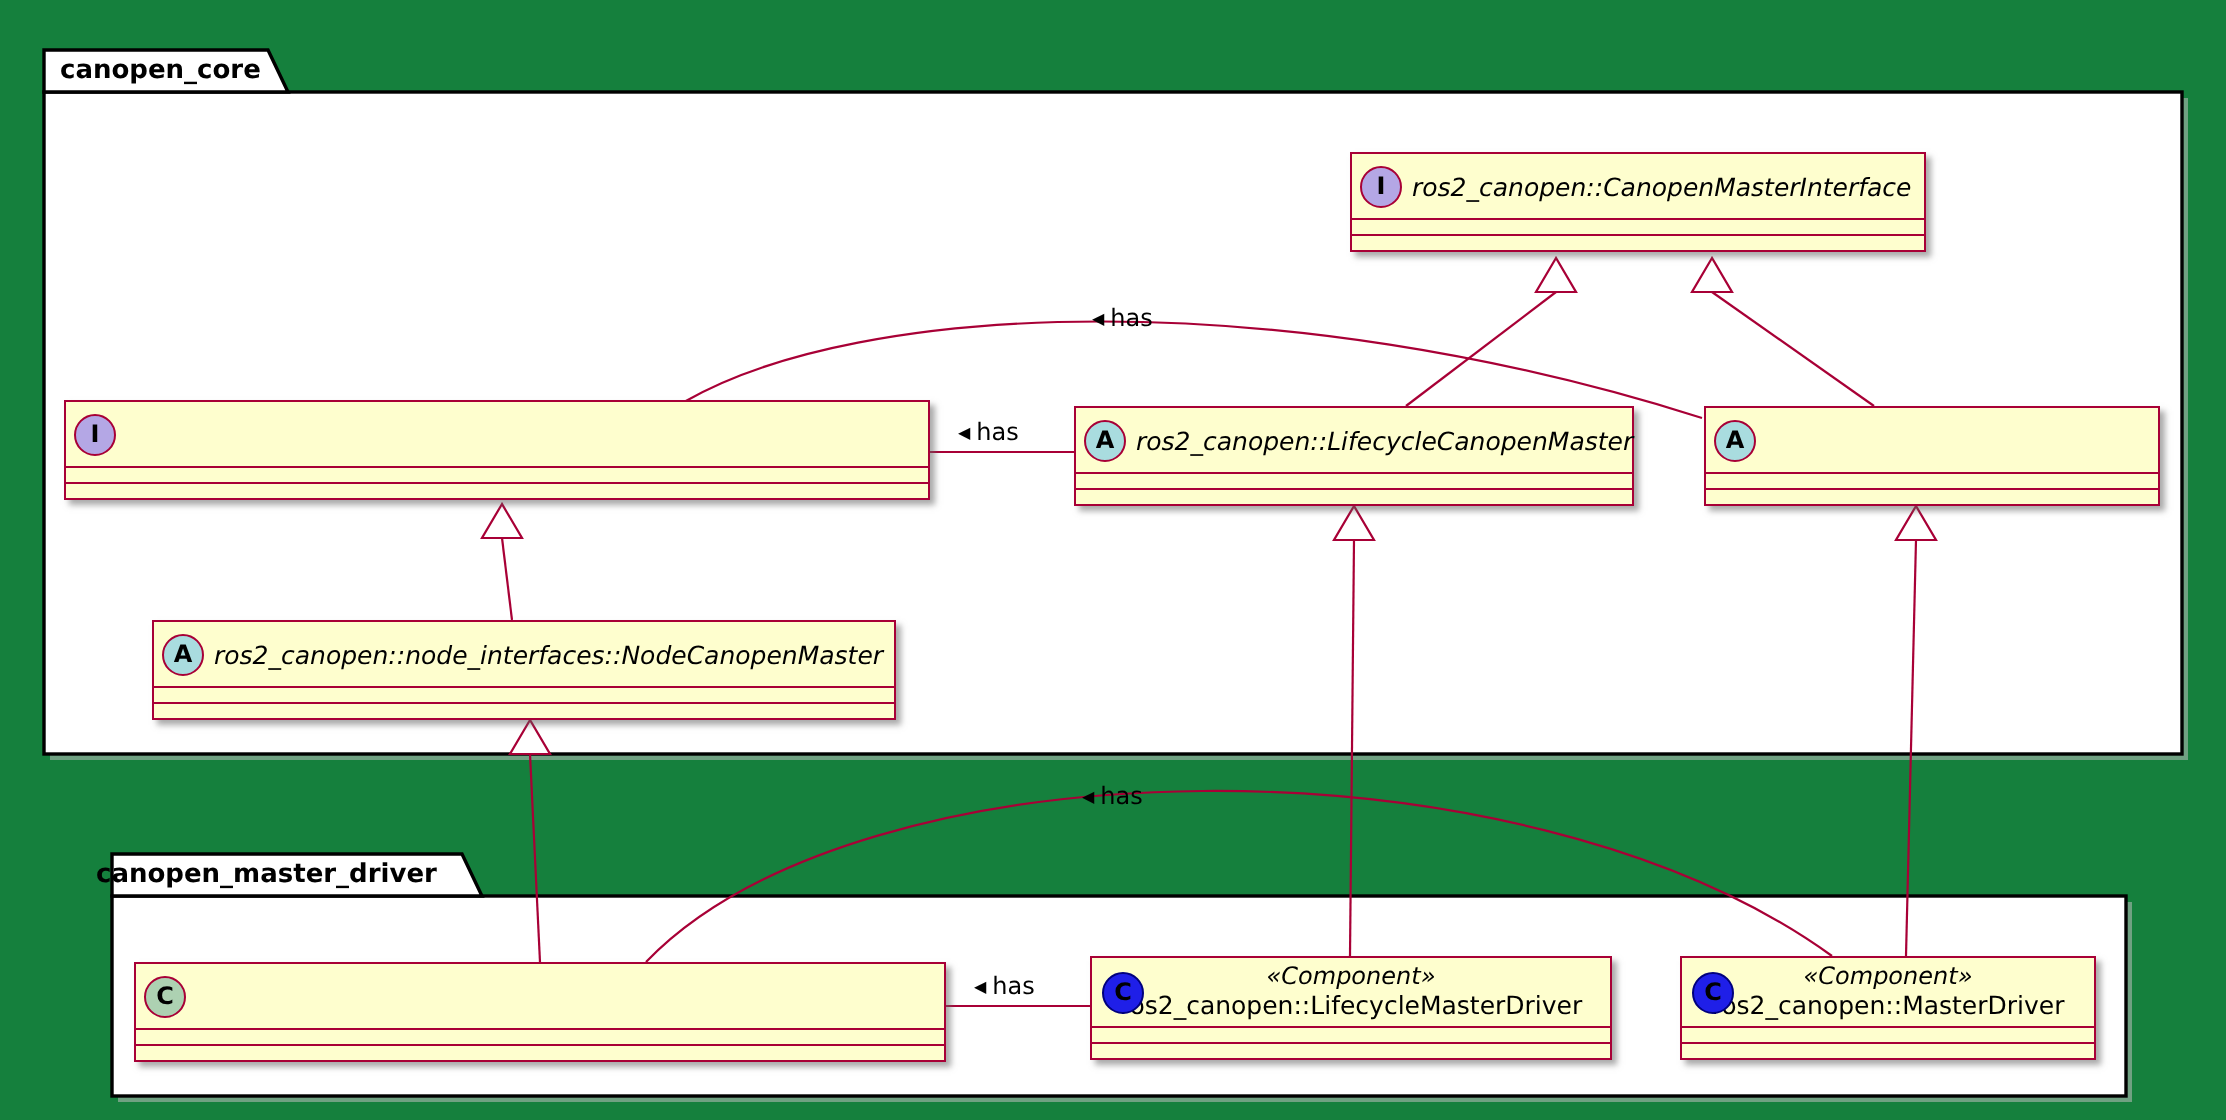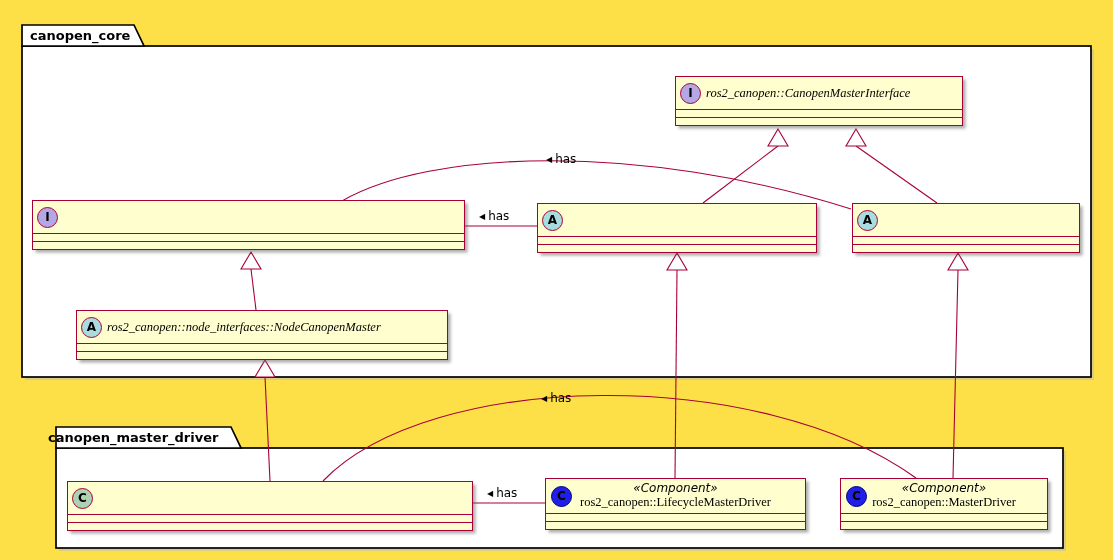--- a/index.html
+++ b/index.html
@@ -1,35 +1,35 @@
 <!DOCTYPE html>
 <html><head>
 <meta charset="utf-8">
 <style>
   html,body{margin:0;padding:0;background:#ffffff;}
   #canvas{
-    position:relative;width:1113px;height:560px;background:#fde047;overflow:hidden;
+    position:relative;width:1113px;height:560px;background:#15803d;overflow:hidden;
     font-family:"DejaVu Sans",sans-serif;
   }
   #edges{position:absolute;left:0;top:0;width:1113px;height:560px;z-index:1;}
   
   .pkg-label{
     position:absolute;z-index:2;font-weight:bold;font-size:13px;color:#000;
     white-space:nowrap;
   }
   
   .uml-class{
     position:absolute;z-index:3;background:#FEFECE;border:1.5px solid #A80036;
     box-shadow:2.5px 2.5px 3px rgba(100,100,100,.55);box-sizing:border-box;
   }
   .uml-title{
     display:flex;align-items:center;gap:5px;padding:4px 6px 4px 4px;height:24px;
     white-space:nowrap;
   }
-  .uml-title .cname{font-size:12.5px;color:#000;font-family:Liberation Serif, serif;}
+  .uml-title .cname{font-size:12.5px;color:#000;}
   .italic{font-style:italic;}
   .spot{
     flex:0 0 auto;width:19px;height:19px;border-radius:50%;border:1px solid #A80036;
     font-weight:bold;font-size:12px;color:#000;display:flex;align-items:center;
     justify-content:center;line-height:19px;
   }
   .spot-interface{background:#B4A7E5;}
   .spot-abstract{background:#A9DCDF;}
   .spot-class{background:#ADD1B2;}
   .spot-component{background:#1F1FE8;border-color:#00007d;}
@@ -106,20 +106,21 @@
     <div class="uml-title">
       <span class="spot spot-interface">I</span>
     </div>
     <div class="compartment"></div>
     <div class="compartment"></div>
   </div>
 
   <div class="uml-class" style="left:537px;top:203px;width:280px;">
     <div class="uml-title">
       <span class="spot spot-abstract">A</span>
+      <span class="cname italic">ros2_canopen::LifecycleCanopenMaster</span>
     </div>
     <div class="compartment"></div>
     <div class="compartment"></div>
   </div>
 
   <div class="uml-class" style="left:852px;top:203px;width:228px;">
     <div class="uml-title">
       <span class="spot spot-abstract">A</span>
     </div>
     <div class="compartment"></div>

